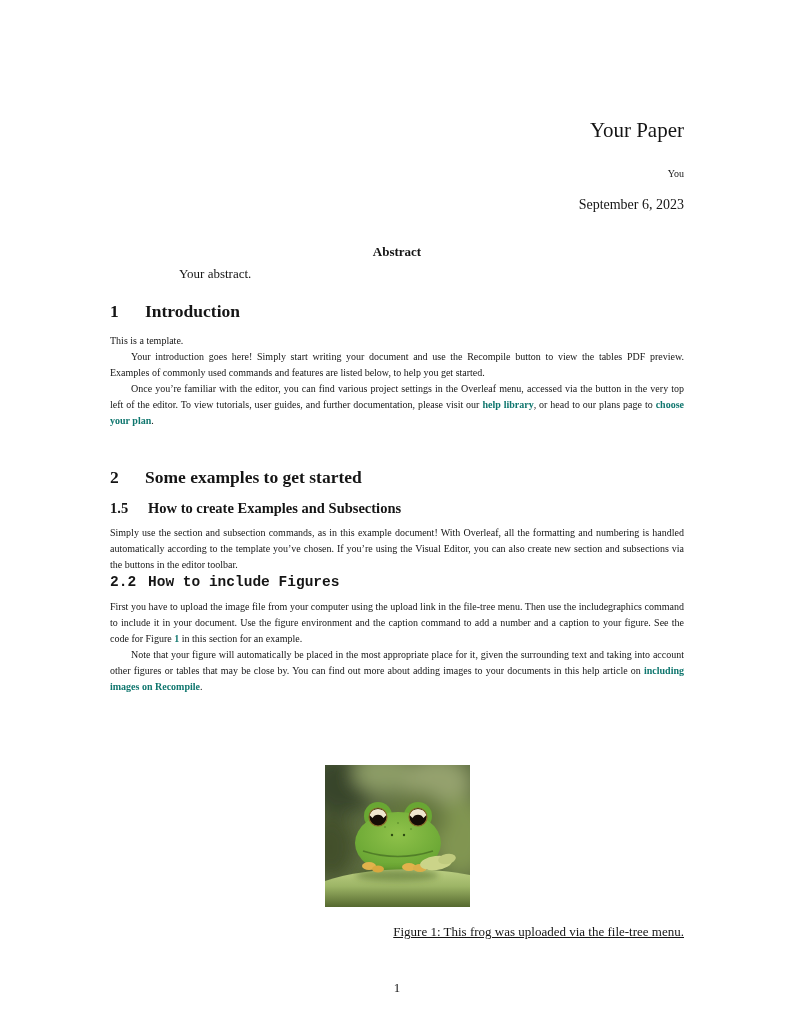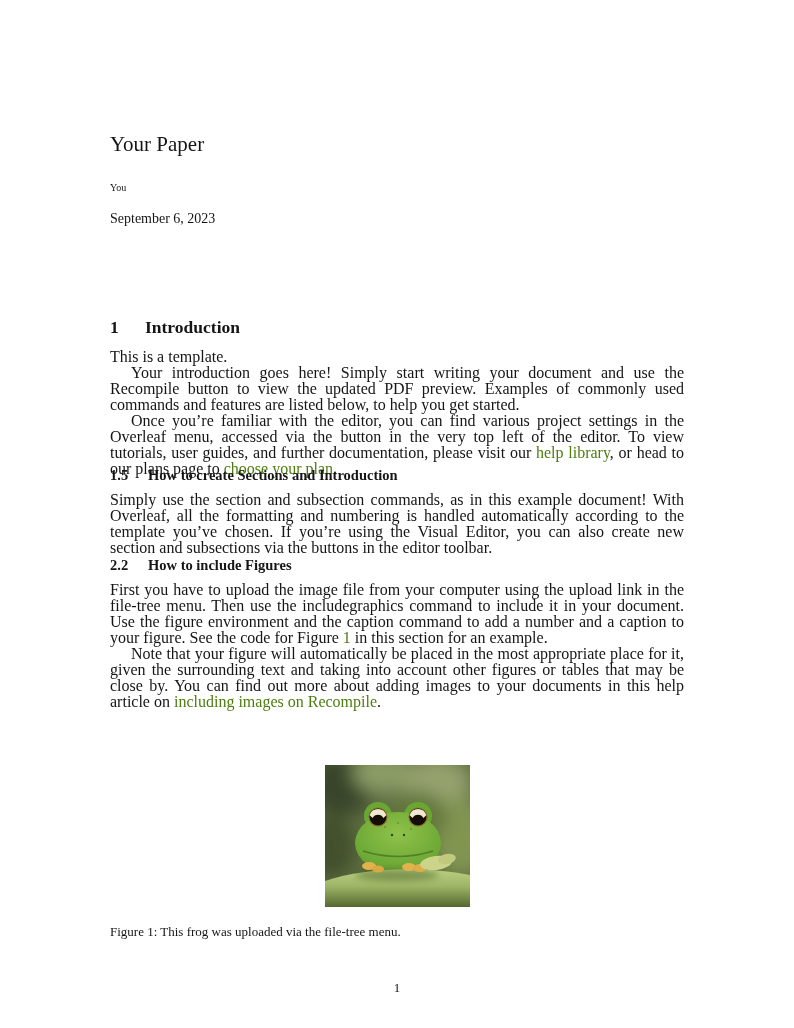--- a/index.html
+++ b/index.html
@@ -5,78 +5,83 @@
   html, body { margin:0; padding:0; background:#ffffff; }
   .page {
     position:relative;
     width:794px; height:1028px;
     background:#ffffff;
     font-family:"Liberation Serif", "DejaVu Serif", serif;
     color:#151515;
     overflow:hidden;
   }
   
-  .title-block { position:absolute; left:110px; top:118px; width:574px; text-align:left;margin-top:14px; }
+  .title-block { position:absolute; left:110px; top:118px; width:574px; text-align:right; }
   .paper-title  { font-size:21px; line-height:24px; font-weight:normal; margin:0; }
   .paper-author { font-size:10px; line-height:17px; margin-top:23px; }
   .paper-date   { font-size:14px; line-height:17px; margin-top:14px;font-family:Liberation Serif, serif; }
   
   .abstract { position:absolute; left:110px; top:244px; width:574px; }
   .abstract-heading { font-size:13px; font-weight:bold; text-align:center; margin:0; }
   .abstract-text { font-size:13px; line-height:16px; margin:6px 48px 0 48px; text-indent:21px; }
   
   .section { position:absolute; left:110px; width:574px; }
-  .sec1 { top:316px; }
+  .sec1 { top:300px; }
   .sec2 { top:466px; }
   h2.sec-heading { font-size:17.5px; line-height:22px; font-weight:bold; margin:0 0 11px 0; }
   h3.subsec-heading { font-size:14.5px; line-height:18px; font-weight:bold; margin:0 0 8px 0; }
   .sec-num { display:inline-block; min-width:35px; }
   .subsec-num { display:inline-block; min-width:38px; }
   .para {
-    font-size:16px; line-height:16px; margin:0;
+    font-size:10px; line-height:16px; margin:0;
     text-align:justify; text-justify:inter-word;
   }
   .para.indent { text-indent:21px; }
-  .subsec-gap { margin-top:21px; }
-  a.doclink { color:#4d7c0f; text-decoration:none; cursor:pointer; }
+  .subsec-gap { margin-top:21px;font-family:Liberation Mono, monospace; }
+  a.doclink { color:#0f766e; text-decoration:none; cursor:pointer;font-weight:bold; }
   
   .figure-wrap { position:absolute; left:0; top:765px; width:794px; text-align:center; }
   .figure-frame { display:inline-block; line-height:0; }
   .figure-caption {
     position:absolute; left:110px; top:924px; width:574px;
-    font-size:13px; line-height:16px; text-align:left;
+    font-size:13px; line-height:16px; text-align:right;text-decoration:underline;
   }
   
   .page-number {
     position:absolute; left:0; top:980px; width:794px;
     font-size:13px; text-align:center;
   }
 </style>
 </head>
 <body>
 
 <div class="page">
 
   <div class="title-block">
     <h1 class="paper-title">Your Paper</h1>
     <div class="paper-author">You</div>
     <div class="paper-date">September 6, 2023</div>
   </div>
 
+  <div class="abstract">
+    <div class="abstract-heading">Abstract</div>
+    <p class="abstract-text">Your abstract.</p>
+  </div>
 
   <div class="section sec1">
     <h2 class="sec-heading"><span class="sec-num">1</span><span>Introduction</span></h2>
     <p class="para">This is a template.</p>
-    <p class="para indent">Your introduction goes here! Simply start writing your document and use the Recompile button to view the updated PDF preview. Examples of commonly used commands and features are listed below, to help you get started.</p>
+    <p class="para indent">Your introduction goes here! Simply start writing your document and use the Recompile button to view the tables PDF preview. Examples of commonly used commands and features are listed below, to help you get started.</p>
     <p class="para indent"><span>Once you’re familiar with the editor, you can find various project settings in the Overleaf menu, accessed via the button in the very top left of the editor. To view tutorials, user guides, and further documentation, please visit our </span><a class="doclink">help library</a><span>, or head to our plans page to </span><a class="doclink">choose your plan</a><span>.</span></p>
   </div>
 
   <div class="section sec2">
+    <h2 class="sec-heading"><span class="sec-num">2</span><span>Some examples to get started</span></h2>
 
-    <h3 class="subsec-heading"><span class="subsec-num">1.5</span><span>How to create Sections and Introduction</span></h3>
+    <h3 class="subsec-heading"><span class="subsec-num">1.5</span><span>How to create Examples and Subsections</span></h3>
     <p class="para">Simply use the section and subsection commands, as in this example document! With Overleaf, all the formatting and numbering is handled automatically according to the template you’ve chosen. If you’re using the Visual Editor, you can also create new section and subsections via the buttons in the editor toolbar.</p>
 
     <h3 class="subsec-heading subsec-gap"><span class="subsec-num">2.2</span><span>How to include Figures</span></h3>
     <p class="para"><span>First you have to upload the image file from your computer using the upload link in the file-tree menu. Then use the includegraphics command to include it in your document. Use the figure environment and the caption command to add a number and a caption to your figure. See the code for Figure </span><a class="doclink">1</a><span> in this section for an example.</span></p>
     <p class="para indent"><span>Note that your figure will automatically be placed in the most appropriate place for it, given the surrounding text and taking into account other figures or tables that may be close by. You can find out more about adding images to your documents in this help article on </span><a class="doclink">including images on Recompile</a><span>.</span></p>
   </div>
 
   <div class="figure-wrap">
     <span class="figure-frame">
       <svg width="145" height="142" viewBox="0 0 145 142" role="img" aria-label="Figure 1: This frog was uploaded via the file-tree menu.">

